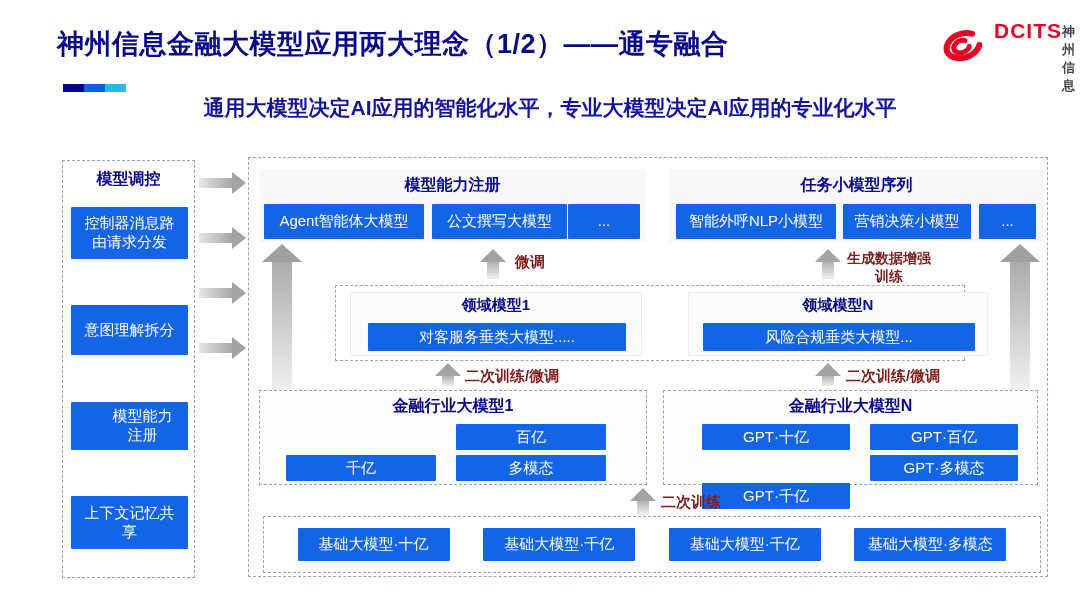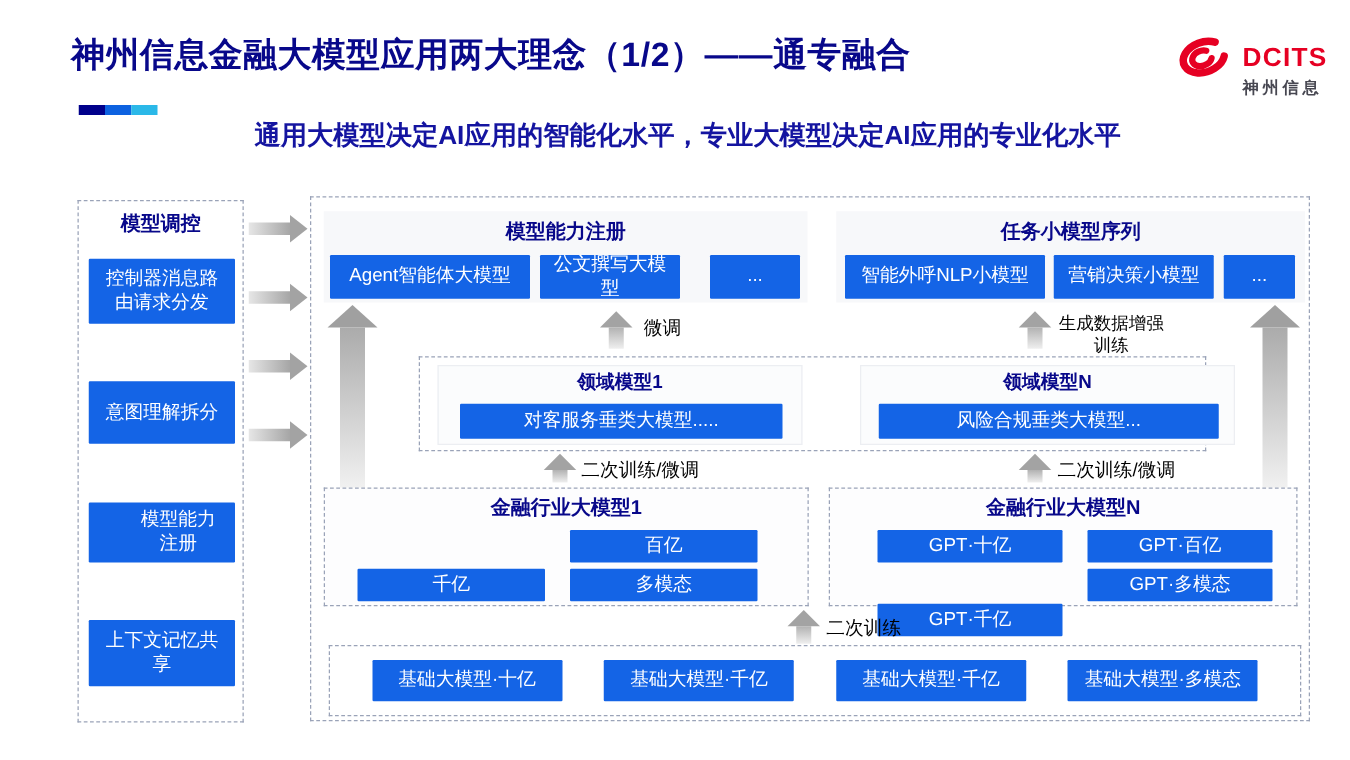--- a/index.html
+++ b/index.html
@@ -15,33 +15,33 @@
     left:57px; top:26px; font-size:27px; font-weight:700; color:#08088A;
     letter-spacing:0.5px; white-space:nowrap;
   }
   .deco-bar { left:63px; top:84px; height:8px; display:flex; }
   .deco-seg { width:21px; height:8px; display:inline-block; }
   .subtitle {
     left:140px; top:94px; width:820px; text-align:center;
     font-size:21px; font-weight:700; color:#1414A0;
   }
   .logo { left:936px; top:20px; width:140px; height:58px; display:flex; align-items:center; }
-  .logo-text { margin-left:6px; display:flex; flex-direction:column;margin-top:17px; }
+  .logo-text { margin-left:6px; display:flex; flex-direction:row;margin-top:17px; }
   .logo-brand { font-size:21px; font-weight:700; color:#E60023; letter-spacing:1px; line-height:1.05; }
   .logo-brand-cn { font-size:13px; font-weight:700; color:#474751; letter-spacing:3px; margin-top:3px; }
 
   
   .dashed-box { border:1.5px dashed #9aa3b8; background:#ffffff; }
   .blue-btn {
     background:#1464E6; color:#ffffff; border-radius:1px;
     display:flex; align-items:center; justify-content:center; text-align:center;
     font-size:15px; font-weight:500; line-height:1.25; padding:0 10px;
   }
   .panel-title { color:#08088A; font-weight:700; text-align:center; width:100%; }
-  .arrow-label { color:#000000; font-weight:400; font-size:15px; white-space:nowrap; }
+  .arrow-label { color:#7f1d1d; font-weight:700; font-size:15px; white-space:nowrap; }
 
   
   .arrow-right { width:47px; height:22px; }
   .arrow-right .shaft { position:absolute; left:0; top:6px; width:33px; height:10px;
       background:linear-gradient(to right,#e6e6e6,#a6a6a6); }
   .arrow-right .head { position:absolute; right:0; top:0; width:0; height:0;
       border-top:11px solid transparent; border-bottom:11px solid transparent;
       border-left:14px solid #a3a3a3; }
 
   
@@ -136,21 +136,21 @@
 <div class="abs arrow-right" style="left:199px;top:337px;">
     <span class="shaft"></span>
     <span class="head"></span>
   </div>
 
 <div class="abs dashed-box main">
 
   <div class="abs task-panel" style="left:10px;width:387px;">
     <div class="panel-title">模型能力注册</div>
     <div class="abs blue-btn task-btn" style="left:5px;width:160px;">Agent智能体大模型</div>
-    <div class="abs blue-btn task-btn" style="left:173px;width:112px;">公文撰写大模型</div>
+    <div class="abs blue-btn task-btn" style="left:173px;width:135px;">公文撰写大模型</div>
     <div class="abs blue-btn task-btn" style="left:309px;width:72px;">...</div>
   </div>
 
   <div class="abs task-panel" style="left:420px;width:375px;">
     <div class="panel-title">任务小模型序列</div>
     <div class="abs blue-btn task-btn" style="left:7px;width:160px;">智能外呼NLP小模型</div>
     <div class="abs blue-btn task-btn" style="left:174px;width:128px;">营销决策小模型</div>
     <div class="abs blue-btn task-btn" style="left:310px;width:57px;">...</div>
   </div>
 

